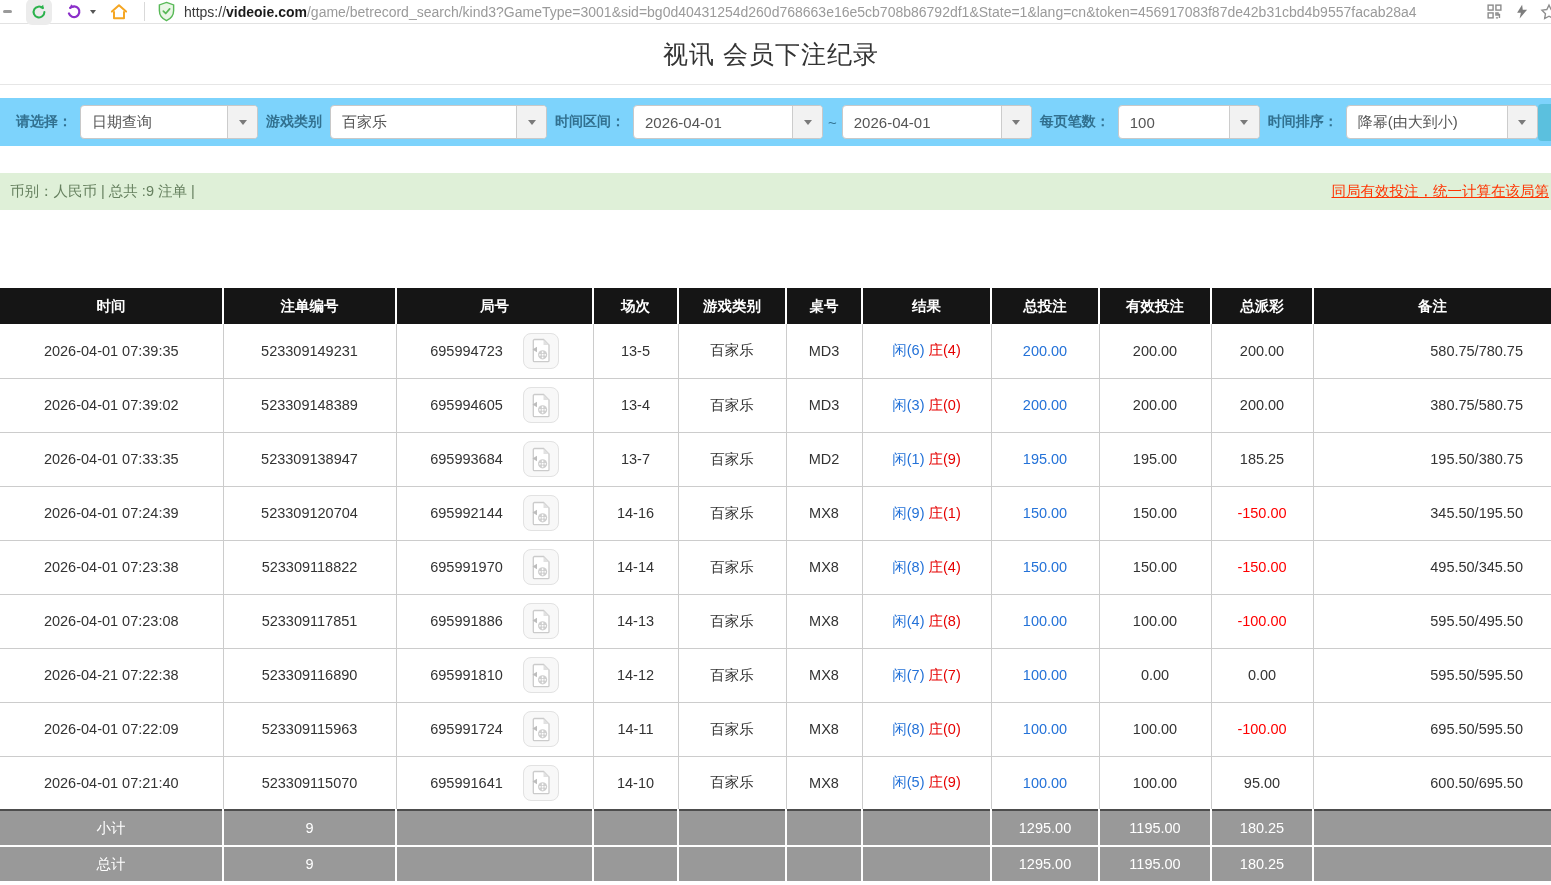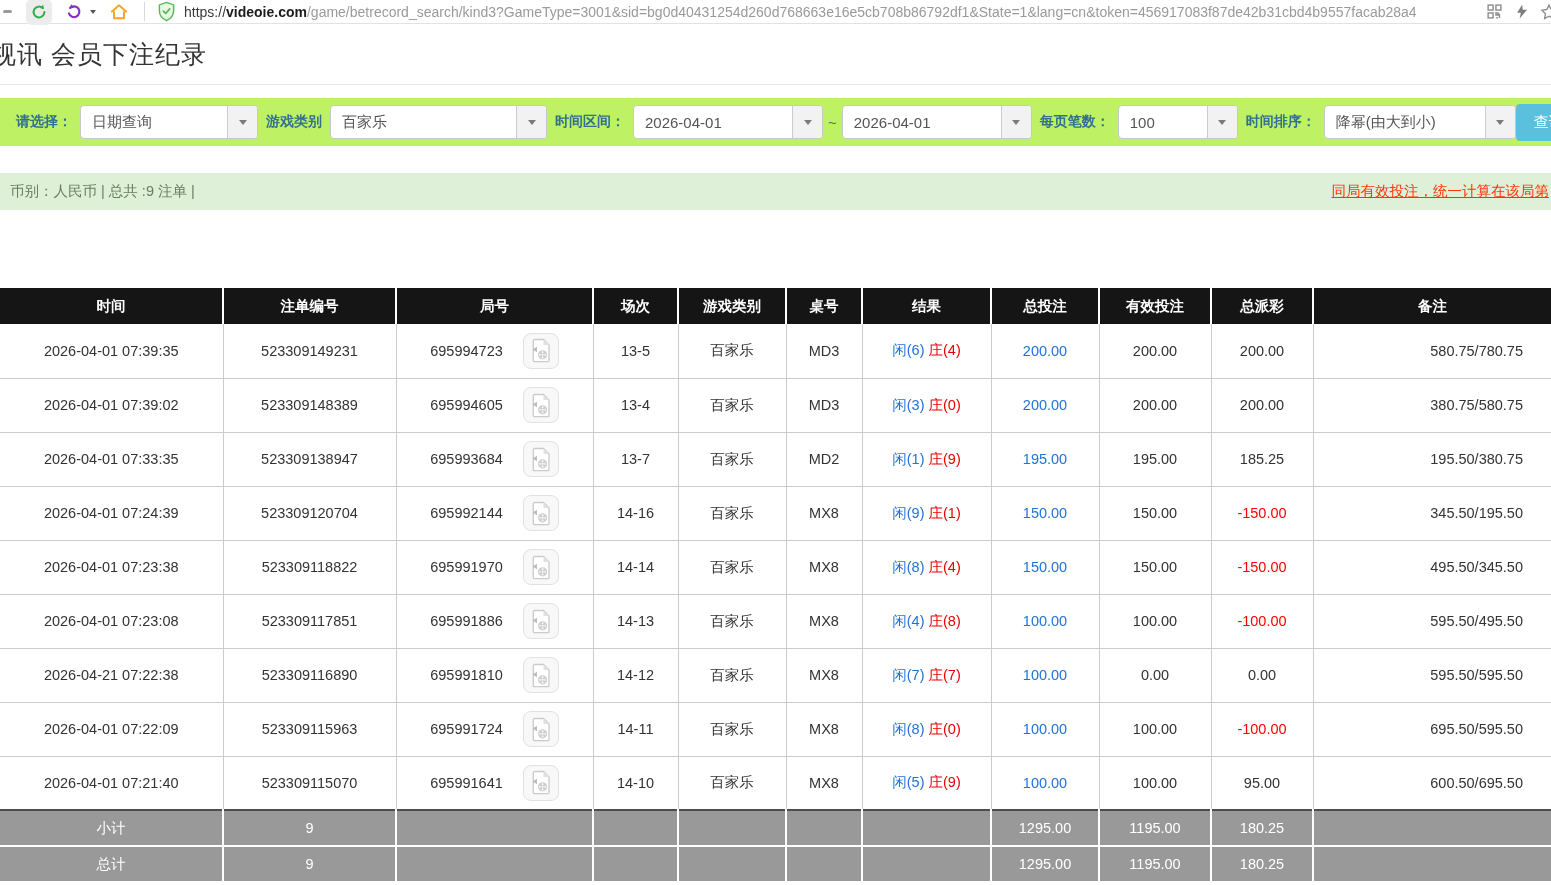--- a/index.html
+++ b/index.html
@@ -16,25 +16,25 @@
   .tb-caret { width:0; height:0; border-left:3.5px solid transparent; border-right:3.5px solid transparent;
     border-top:4px solid #555; margin:0 10px 0 -4px; }
   .tb-sep { width:1px; height:19px; background:#d9d9d9; margin:0 12px 0 4px; }
   .url-text { font-size:14px; color:#9a9a9a; margin-left:8px; }
   .url-text b { color:#1b1b1b; font-weight:bold; }
   .url-text .scheme { color:#3a3a3a; }
   .tb-right { margin-left:auto; display:flex; align-items:center; gap:11px; margin-right:-7px; }
   .tb-right .tb-ic { cursor:pointer; display:flex; }
 
   
-  .title-wrap { border-bottom:1px solid #e6e6e6; padding:14px 0 13px; }
+  .title-wrap { border-bottom:1px solid #e6e6e6; padding:14px 0 13px;text-align:center; }
   .page-title { font-size:25px; color:#333; margin-left:-9px; letter-spacing:1px; }
 
   
-  .filterbar { margin-top:13px; background:#bef264; height:48px; display:flex; align-items:center;
+  .filterbar { margin-top:13px; background:#7dd3fc; height:48px; display:flex; align-items:center;
     padding:0 0 0 8px; white-space:nowrap; }
   .flabel { color:#31708f; font-weight:bold; font-size:14px; margin:0 8px; flex:none; }
   .dd { display:inline-flex; height:34px; background:#fff; border:1px solid #c8c8c8; border-radius:4px;
     overflow:hidden; flex:none; cursor:pointer; }
   .dd .val { padding:1px 11px; display:flex; align-items:center; font-size:15px; color:#555; flex:1;text-align:center; }
   .dd .arrow { width:30px; border-left:1px solid #ccc; background:#f2f2f2; display:flex;
     align-items:center; justify-content:center; }
   .caret { width:0; height:0; border-left:4.5px solid transparent; border-right:4.5px solid transparent;
     border-top:5px solid #7a7a7a; }
   .tilde { color:#31708f; font-size:15px; margin:0 5px; }
@@ -159,21 +159,21 @@
   </span>
   <span class="tilde">~</span>
   <span class="dd" style="width:190px">
     <span class="val">2026-04-01</span>
     <span class="arrow">
         <span class="caret"></span>
       </span>
   </span>
 
   <span class="flabel">每页笔数：</span>
-  <span class="dd" style="width:120px">
+  <span class="dd" style="width:142px">
     <span class="val">100</span>
     <span class="arrow">
         <span class="caret"></span>
       </span>
   </span>
 
   <span class="flabel">时间排序：</span>
   <span class="dd" style="width:192px">
     <span class="val">降幂(由大到小)</span>
     <span class="arrow">

